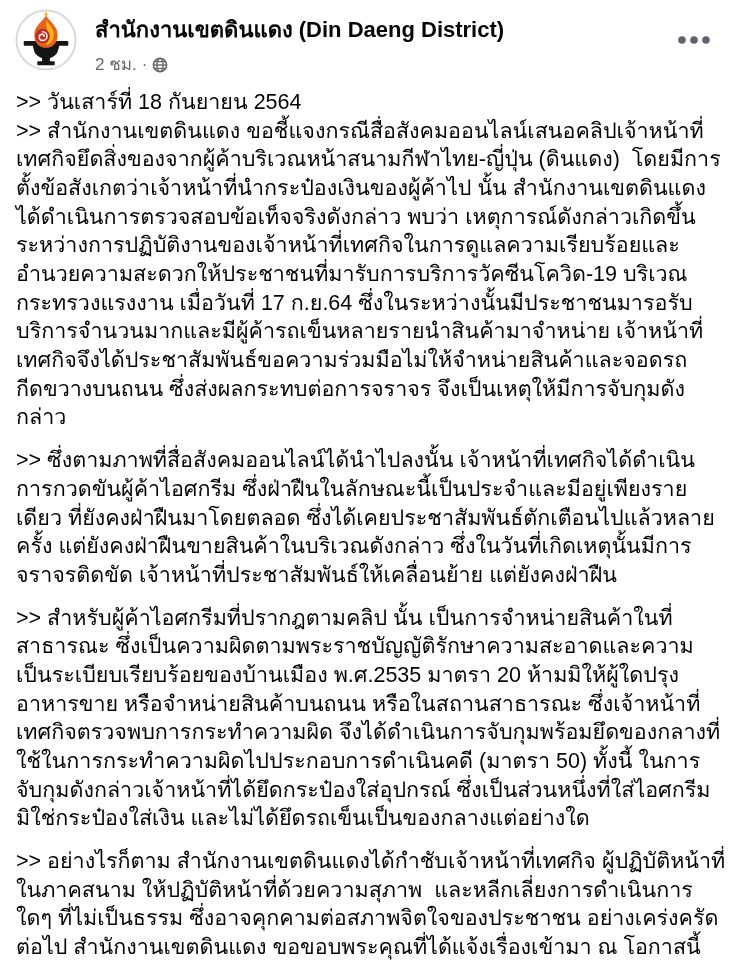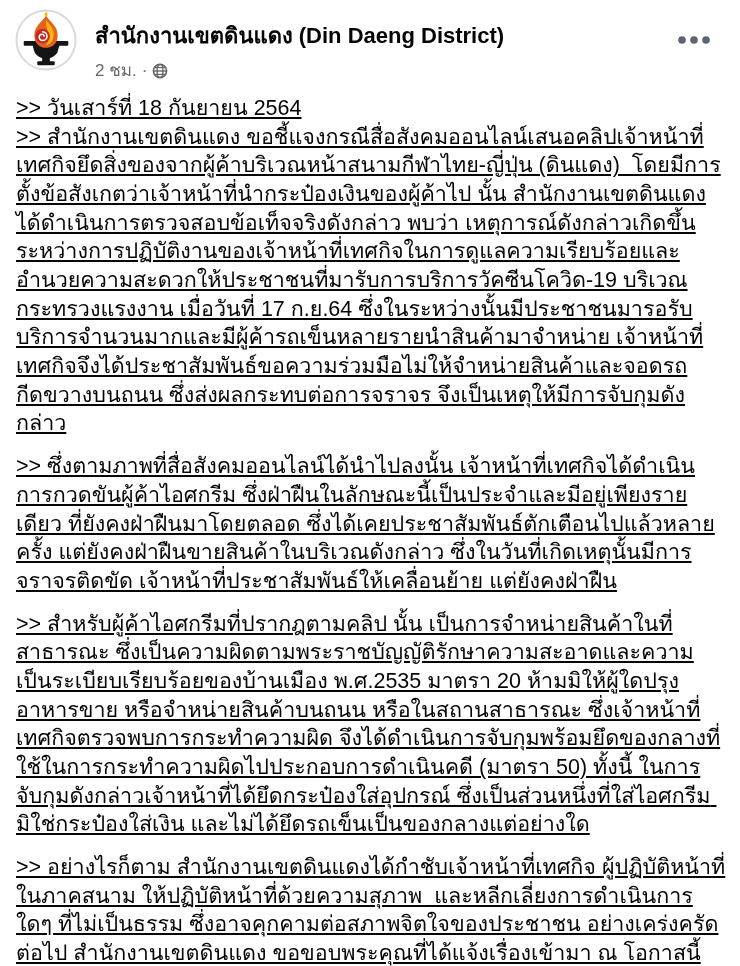--- a/index.html
+++ b/index.html
@@ -38,21 +38,20 @@
     padding-top: 7px;
     min-width: 0;
   }
   .page-name {
     font-size: 22px;
     font-weight: 700;
     line-height: 1.25;
     color: #050505;
     cursor: pointer;
     white-space: nowrap;
-    margin-top: 6px;
   }
   .meta-sub {
     display: flex;
     align-items: center;
     gap: 5px;
     margin-top: 11px;
     font-size: 17px;
     color: #65676B;
     line-height: 1.2;
   }
@@ -75,21 +74,20 @@
   .post-body {
     padding: 11px 14px 0 16px;
     font-size: 21.5px;
     line-height: 1.335;
     color: #050505;
   }
   .para {
     white-space: pre-wrap;
     margin: 0 0 14px 0;
     word-break: normal;
-    text-decoration: underline;
   }
   .para:last-child { margin-bottom: 0; }
 </style>
 </head>
 <body>
 
 <div class="post-card">
 
   <div class="post-header">
 

